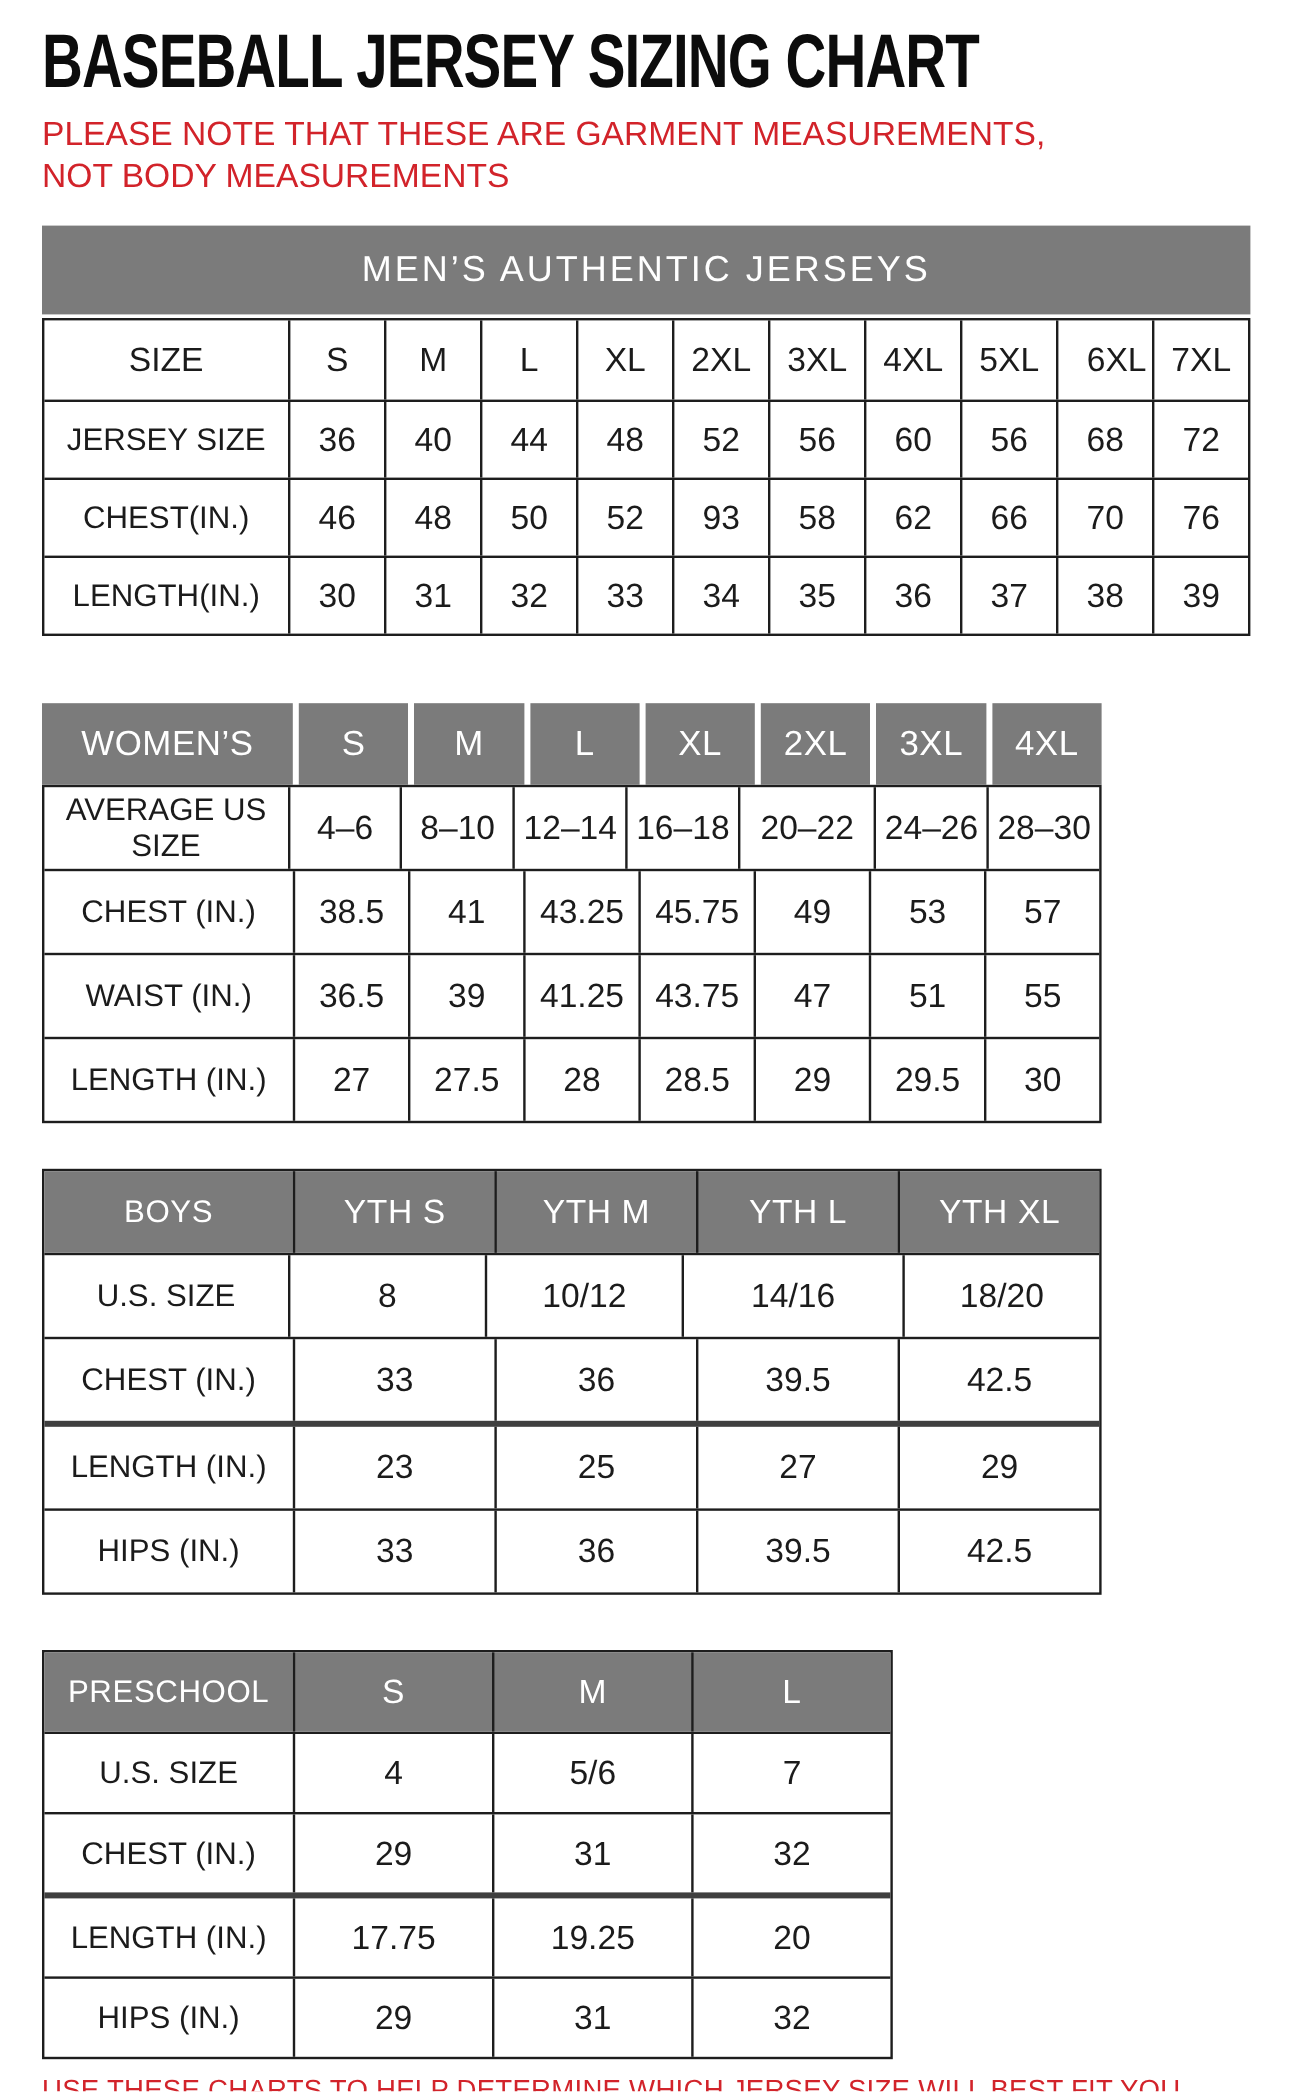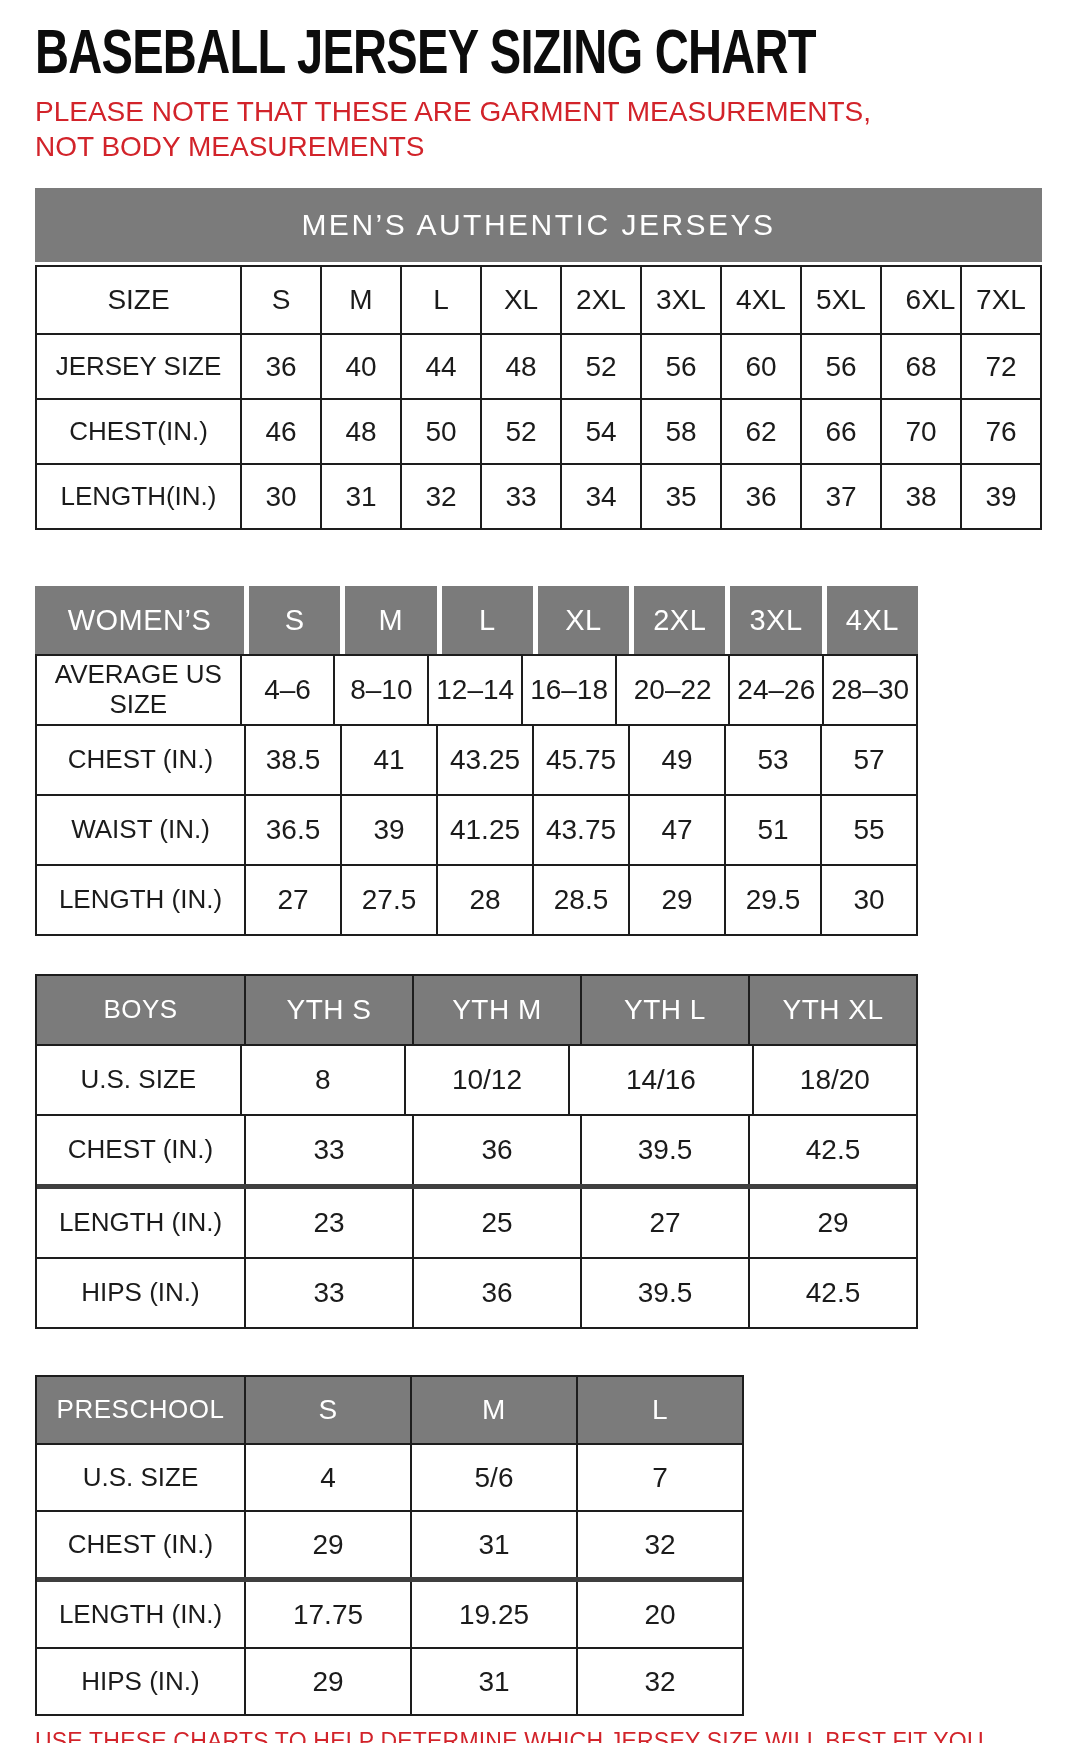--- a/index.html
+++ b/index.html
@@ -95,21 +95,21 @@
             <div class="tcell" style="width: 80px;">56</div>
             <div class="tcell" style="width: 80px;">68</div>
             <div class="tcell" style="width: 80px;">72</div>
           </div>
           <div class="trow" style="height: 63px;">
             <div class="tcell label" style="width: 203px;">CHEST(IN.)</div>
             <div class="tcell" style="width: 80px;">46</div>
             <div class="tcell" style="width: 80px;">48</div>
             <div class="tcell" style="width: 80px;">50</div>
             <div class="tcell" style="width: 80px;">52</div>
-            <div class="tcell" style="width: 80px;">54</div>
+            <div class="tcell" style="width: 80px;">93</div>
             <div class="tcell" style="width: 80px;">58</div>
             <div class="tcell" style="width: 80px;">62</div>
             <div class="tcell" style="width: 80px;">66</div>
             <div class="tcell" style="width: 80px;">70</div>
             <div class="tcell" style="width: 80px;">76</div>
           </div>
           <div class="trow" style="height: 63px;">
             <div class="tcell label" style="width: 203px;">LENGTH(IN.)</div>
             <div class="tcell" style="width: 80px;">30</div>
             <div class="tcell" style="width: 80px;">31</div>

